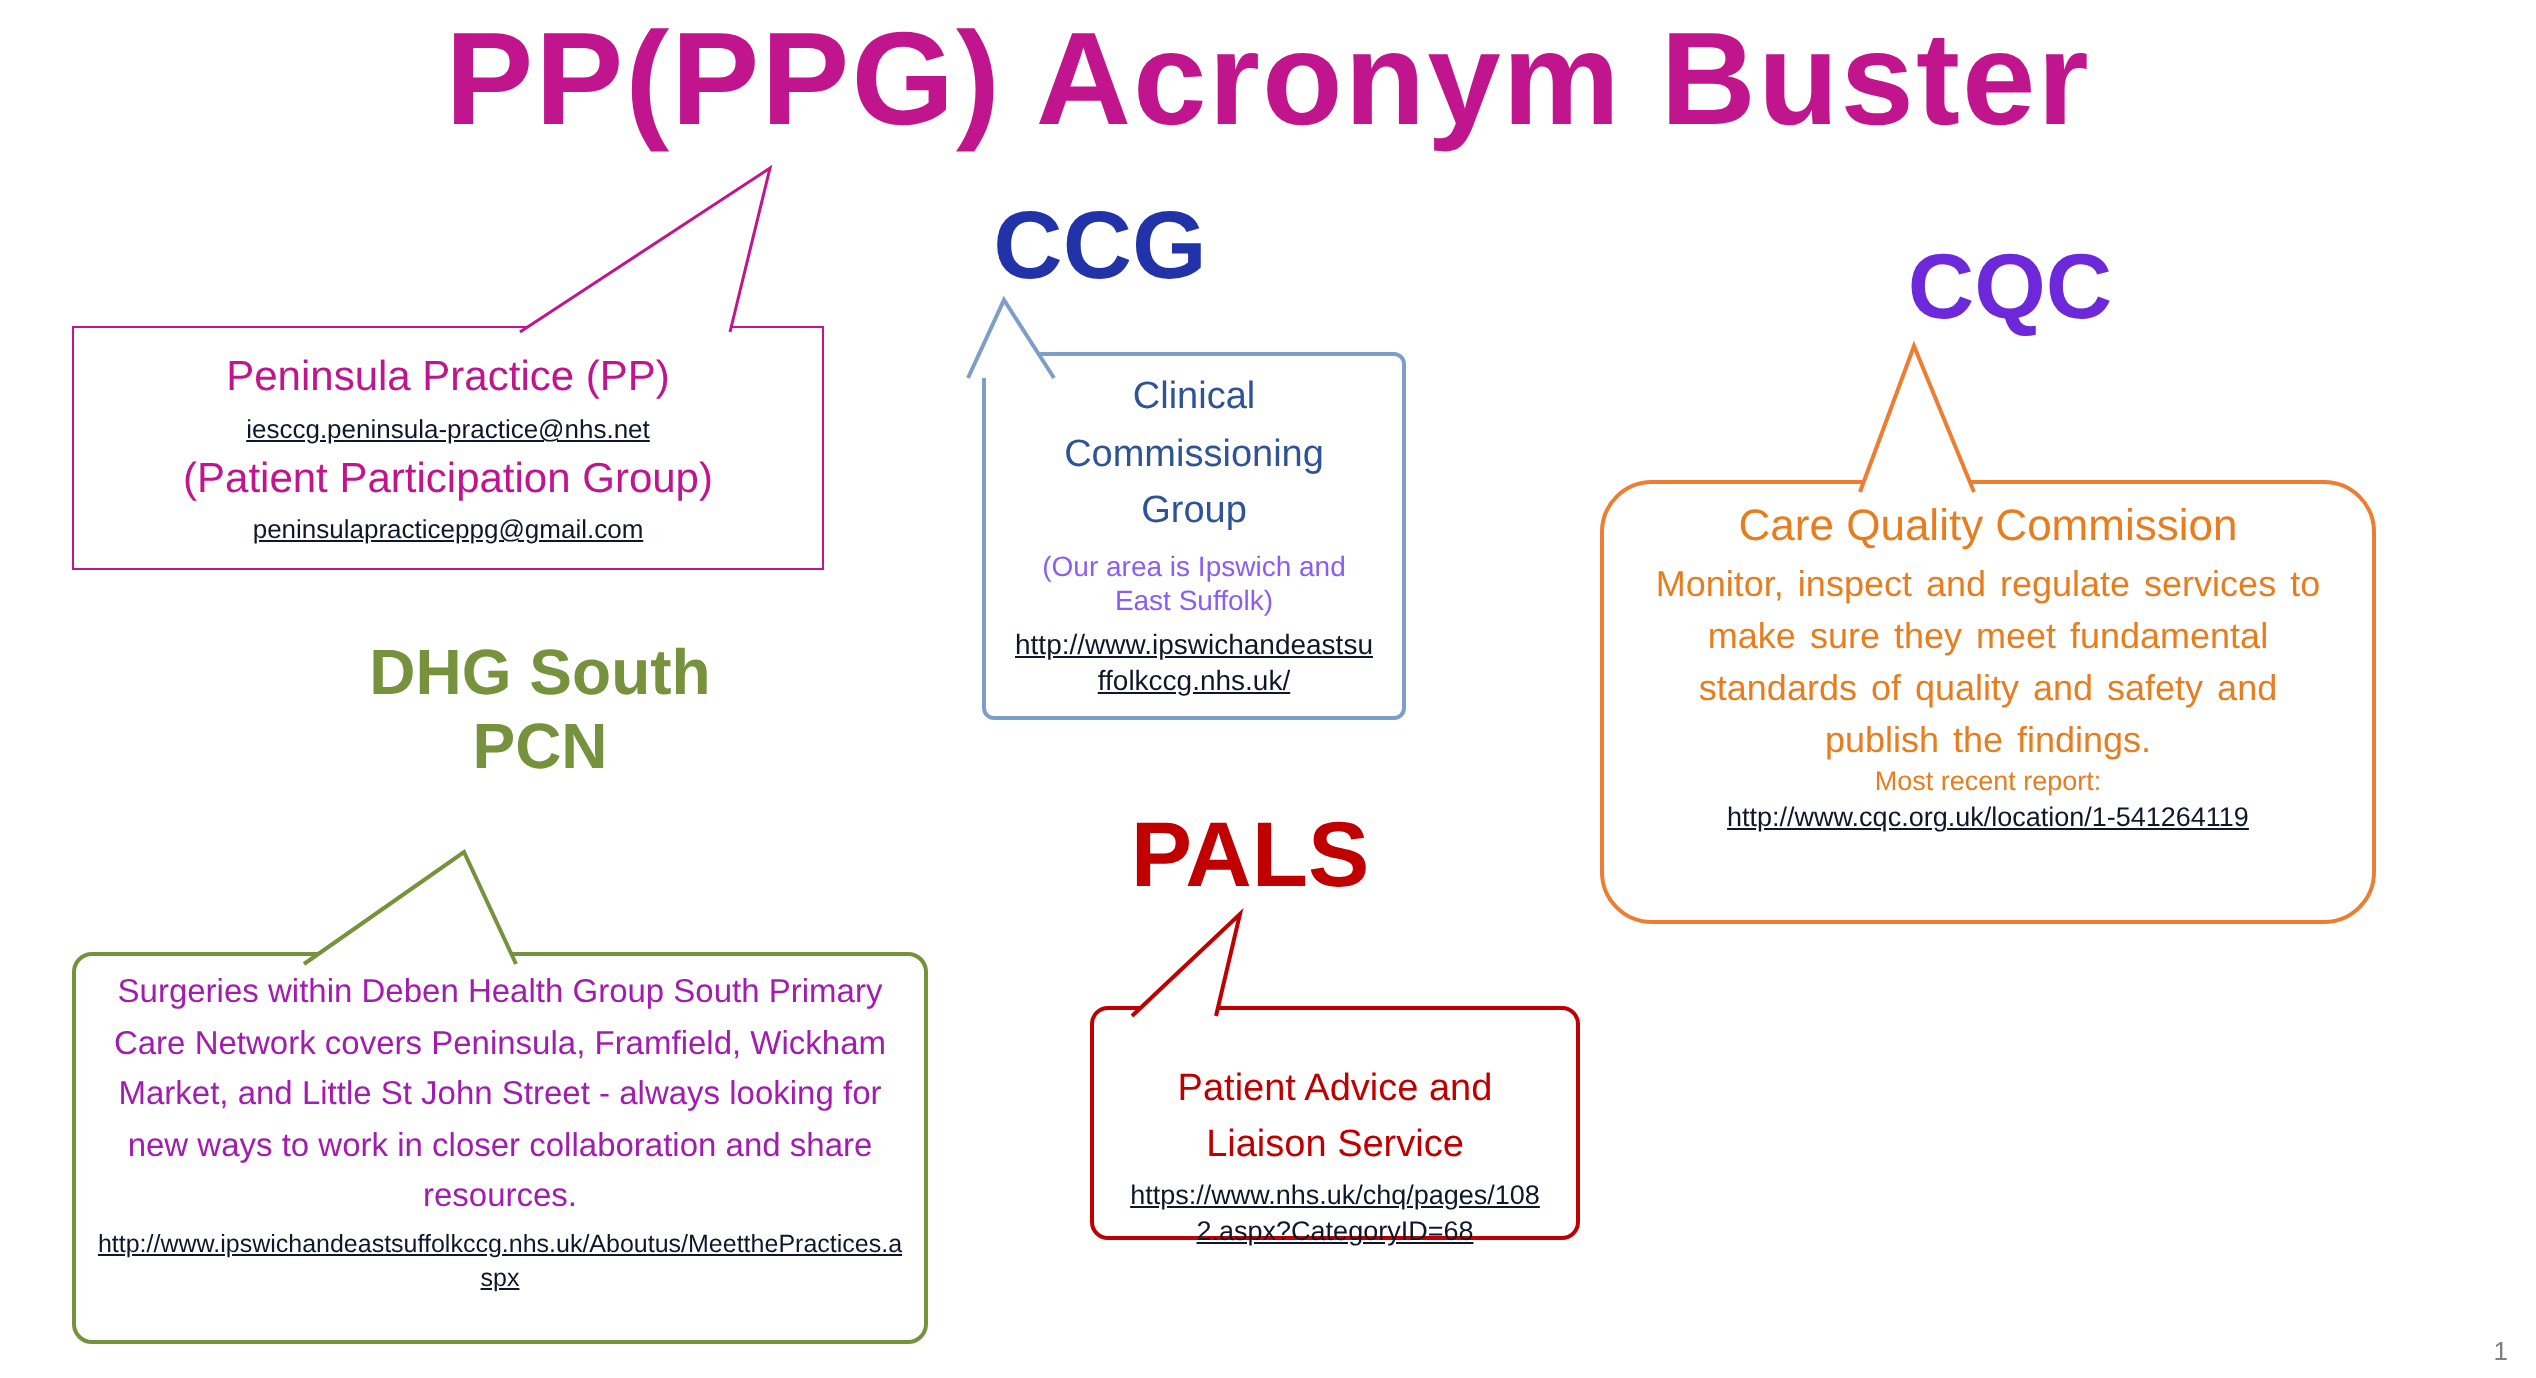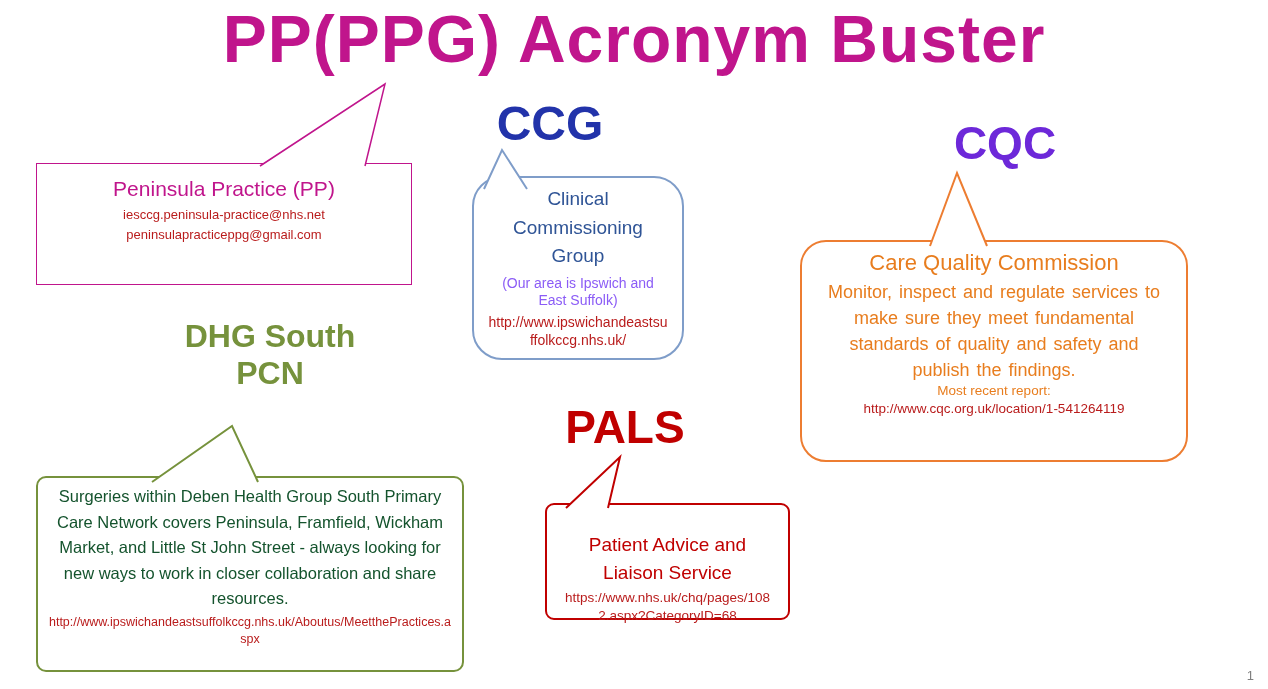--- a/index.html
+++ b/index.html
@@ -10,34 +10,34 @@
   .abs{position:absolute;}
   
   #title{
     left:0;top:2px;width:1268px;text-align:center;
     font-size:66px;font-weight:bold;color:#C0158C;letter-spacing:1px;line-height:1.15;
   }
   
   .callout{background:#fff;box-sizing:border-box;}
   .tail{z-index:3;}
   .tail path{fill:#ffffff;}
-  .link{color:#b91c1c;word-break:break-all;cursor:pointer;}
+  .link{color:#0f172a;text-decoration:underline;word-break:break-all;cursor:pointer;}
   
   #pp-box{
     left:36px;top:163px;width:376px;height:122px;border:1.5px solid #C0158C;
     text-align:center;padding-top:13px;z-index:1;
   }
   #pp-name{font-size:21px;color:#C0158C;}
   #pp-email{font-size:13px;margin-top:6px;}
   #ppg-name{font-size:21px;color:#C0158C;margin-top:6px;}
   #ppg-email{font-size:13px;margin-top:5px;}
   
   #ccg-heading{left:460px;top:96px;width:180px;text-align:center;font-size:48px;font-weight:bold;color:#2233AA;}
   #ccg-box{
-    left:472px;top:176px;width:212px;height:184px;border:2px solid #7F9DC9;border-radius:30px;
+    left:491px;top:176px;width:212px;height:184px;border:2px solid #7F9DC9;border-radius:6px;
     text-align:center;padding-top:7px;z-index:1;
   }
   #ccg-fullname{font-size:19px;color:#2F5496;line-height:1.5;width:180px;margin:0 auto;}
   #ccg-note{font-size:14px;color:#8b5cf6;line-height:1.25;width:170px;margin:4px auto 0;}
   #ccg-link{font-size:14px;line-height:1.3;width:182px;margin:3px auto 0;}
   
   #cqc-heading{left:920px;top:116px;width:170px;text-align:center;font-size:46px;font-weight:bold;color:#6d28d9;}
   #cqc-box{
     left:800px;top:240px;width:388px;height:222px;border:2px solid #ED7D31;border-radius:26px;
     text-align:center;padding-top:8px;z-index:1;
@@ -47,21 +47,21 @@
   #cqc-link{font-size:13px;margin-top:2px;}
   #cqc-report-label{font-size:13.5px;color:#E87D1E;margin-top:0;}
   #cqc-report-link{font-size:13.5px;margin-top:3px;}
   
   #dhg-heading{left:150px;top:318px;width:240px;text-align:center;font-size:32px;font-weight:bold;color:#76923C;line-height:1.15;}
   #dhg-subtitle{left:115px;top:400px;width:310px;text-align:center;font-size:13.5px;color:#595959;line-height:1.15;}
   #dhg-box{
     left:36px;top:476px;width:428px;height:196px;border:2px solid #76923C;border-radius:10px;
     text-align:center;padding-top:6px;z-index:1;
   }
-  #dhg-desc{font-size:16.5px;color:#14532d;line-height:1.55;width:400px;margin:0 auto;}
+  #dhg-desc{font-size:16.5px;color:#a21caf;line-height:1.55;width:400px;margin:0 auto;}
   #dhg-link{font-size:12.5px;width:404px;margin:2px auto 0;line-height:1.35;}
   
   #pals-heading{left:545px;top:400px;width:160px;text-align:center;font-size:46px;font-weight:bold;color:#C00000;}
   #pals-box{
     left:545px;top:503px;width:245px;height:117px;border:2px solid #C00000;border-radius:9px;
     text-align:center;padding-top:26px;z-index:1;
   }
   #pals-fullname{font-size:19px;color:#C00000;line-height:1.45;width:210px;margin:0 auto;}
   #pals-link{font-size:13.5px;width:216px;margin:3px auto 0;line-height:1.35;}
   
@@ -74,20 +74,21 @@
 
   <div id="title" class="abs">PP(PPG) Acronym Buster</div>
 
   <svg class="abs tail" style="left:245px;top:78px;" width="155" height="90" viewBox="0 0 155 90">
     <path d="M15 88 L140 6 L120 88" stroke="#C0158C" stroke-width="1.5"></path>
   </svg>
 
   <div id="pp-box" class="abs callout">
     <div id="pp-name">Peninsula Practice (PP)</div>
     <div id="pp-email" class="link">iesccg.peninsula-practice@nhs.net</div>
+    <div id="ppg-name">(Patient Participation Group)</div>
     <div id="ppg-email" class="link">peninsulapracticeppg@gmail.com</div>
   </div>
 
   <div id="ccg-heading" class="abs">CCG</div>
   <svg class="abs tail" style="left:472px;top:146px;" width="70" height="45" viewBox="0 0 70 45">
     <path d="M12 43 L30 4 L55 43" stroke="#7F9DC9" stroke-width="2"></path>
   </svg>
   <div id="ccg-box" class="abs callout">
     <div id="ccg-fullname">Clinical Commissioning Group</div>
     <div id="ccg-note">(Our area is Ipswich and East Suffolk)</div>

